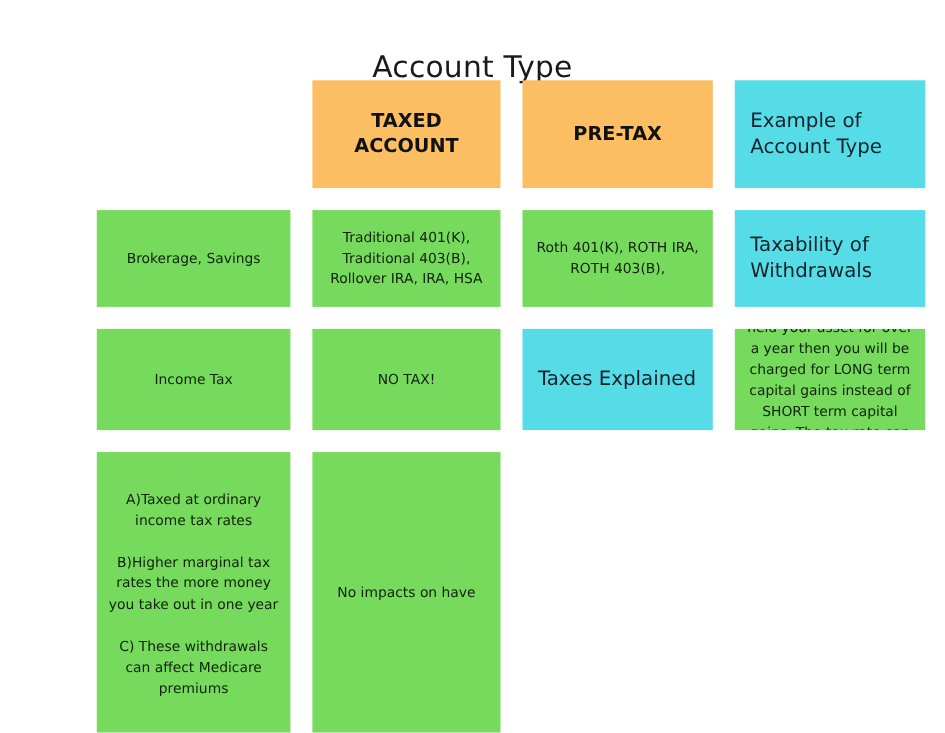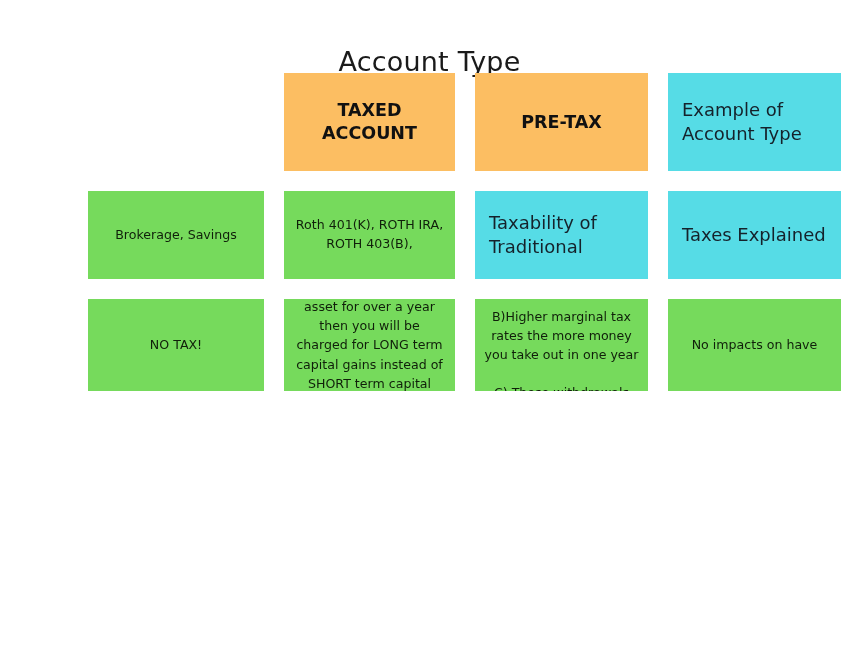--- a/index.html
+++ b/index.html
@@ -114,34 +114,42 @@
   </div>
 
   <div class="cell row-head">
     <span class="txt">Example of
 Account Type</span>
   </div>
   <div class="cell data">
     <span class="txt">Brokerage, Savings</span>
   </div>
   <div class="cell data">
+    <span class="txt">Traditional 401(K),
+Traditional 403(B),
+Rollover IRA, IRA, HSA</span>
+  </div>
+  <div class="cell data">
     <span class="txt">Roth 401(K), ROTH IRA,
 ROTH 403(B),</span>
   </div>
 
   <div class="cell row-head">
     <span class="txt">Taxability of
-Traditional</span>
+Withdrawals</span>
   </div>
+  <div class="cell data">
+    <span class="txt">Income Tax</span>
+  </div>
+  <div class="cell data">
+    <span class="txt">NO TAX!</span>
+  </div>
+
   <div class="cell row-head">
     <span class="txt">Taxes Explained</span>
-  </div>
-
-  <div class="cell data">
-    <span class="txt">NO TAX!</span>
   </div>
   <div class="cell data long">
     <span class="txt">Capital gains taxes are based on your individual tax bracket. If you have held your asset for over a year then you will be charged for LONG term capital gains instead of SHORT term capital gains. The tax rate can be up to 37% for short term gains and 20% for long term gains.</span>
   </div>
   <div class="cell data long">
     <span class="txt">A)Taxed at ordinary income   tax rates
 
 B)Higher marginal tax rates the more money you take   out in one year
 
 C) These withdrawals can affect Medicare premiums</span>

